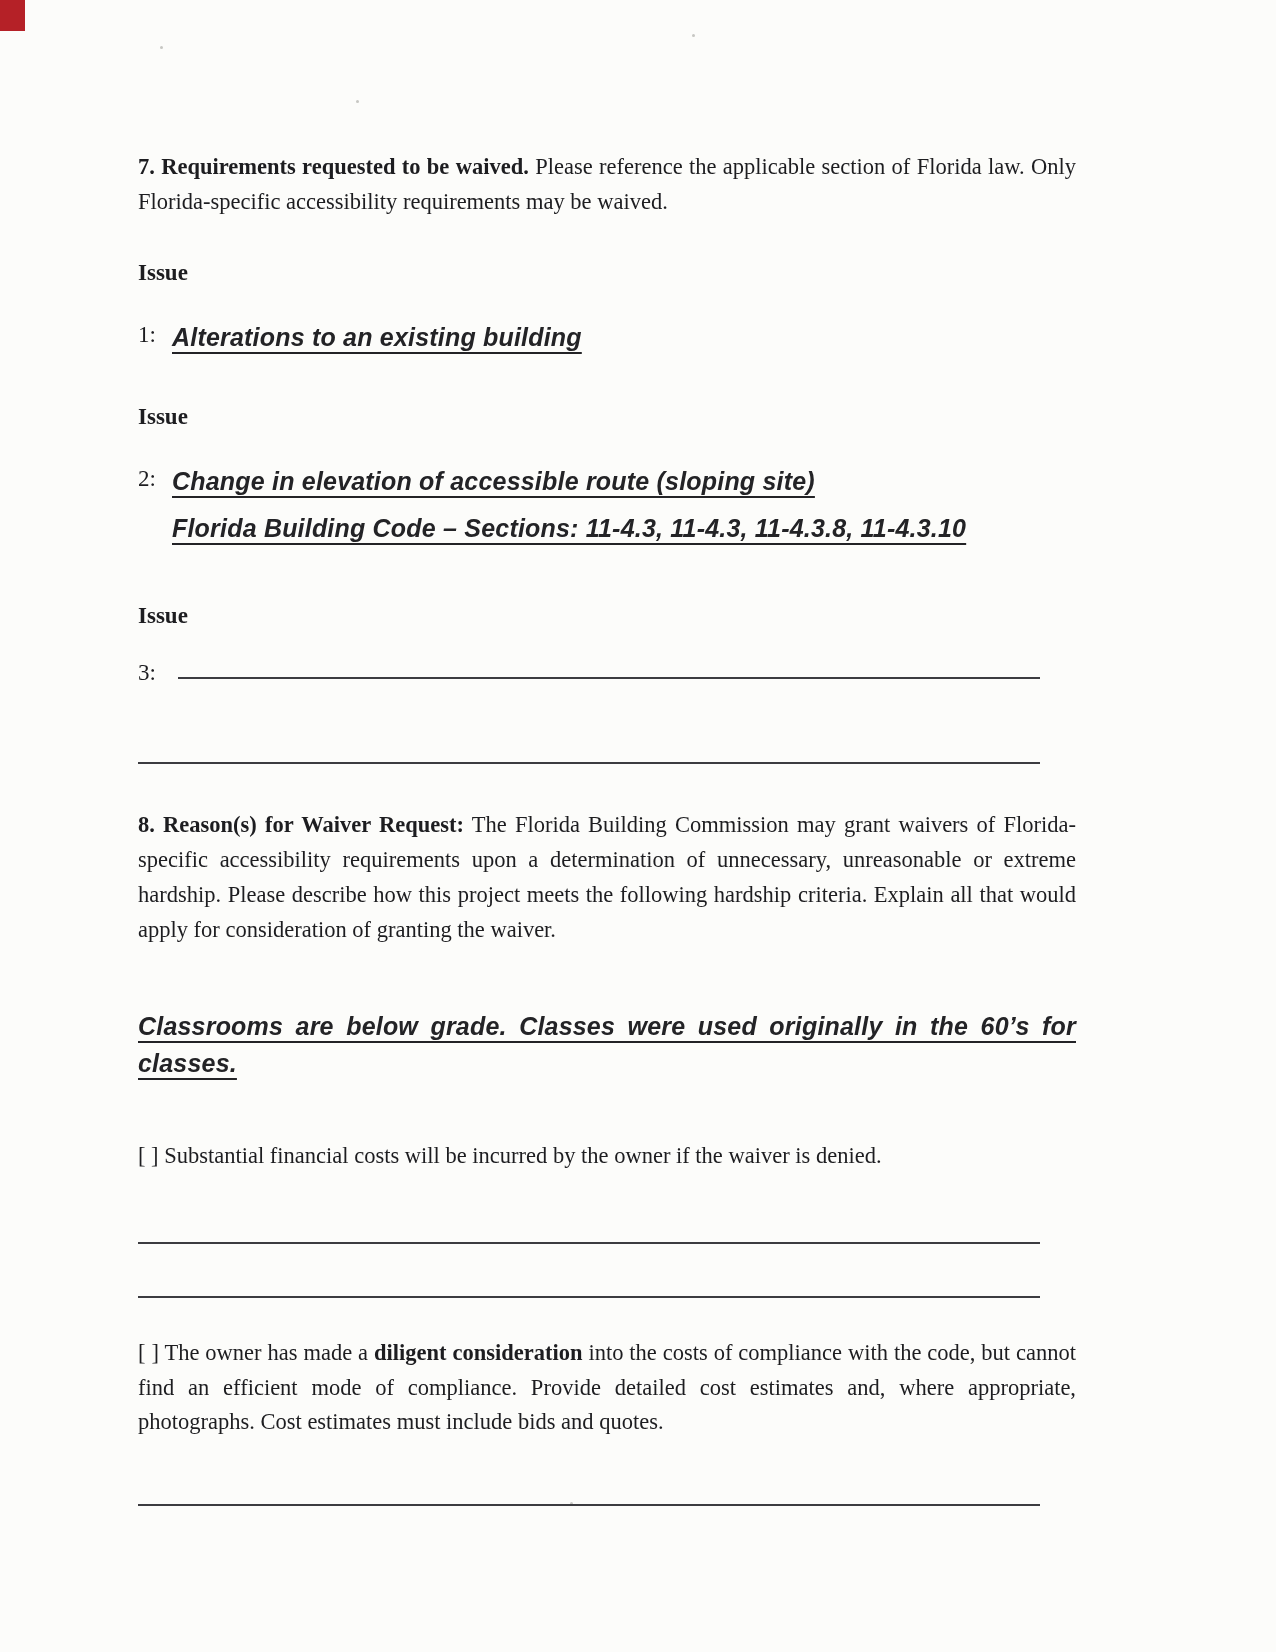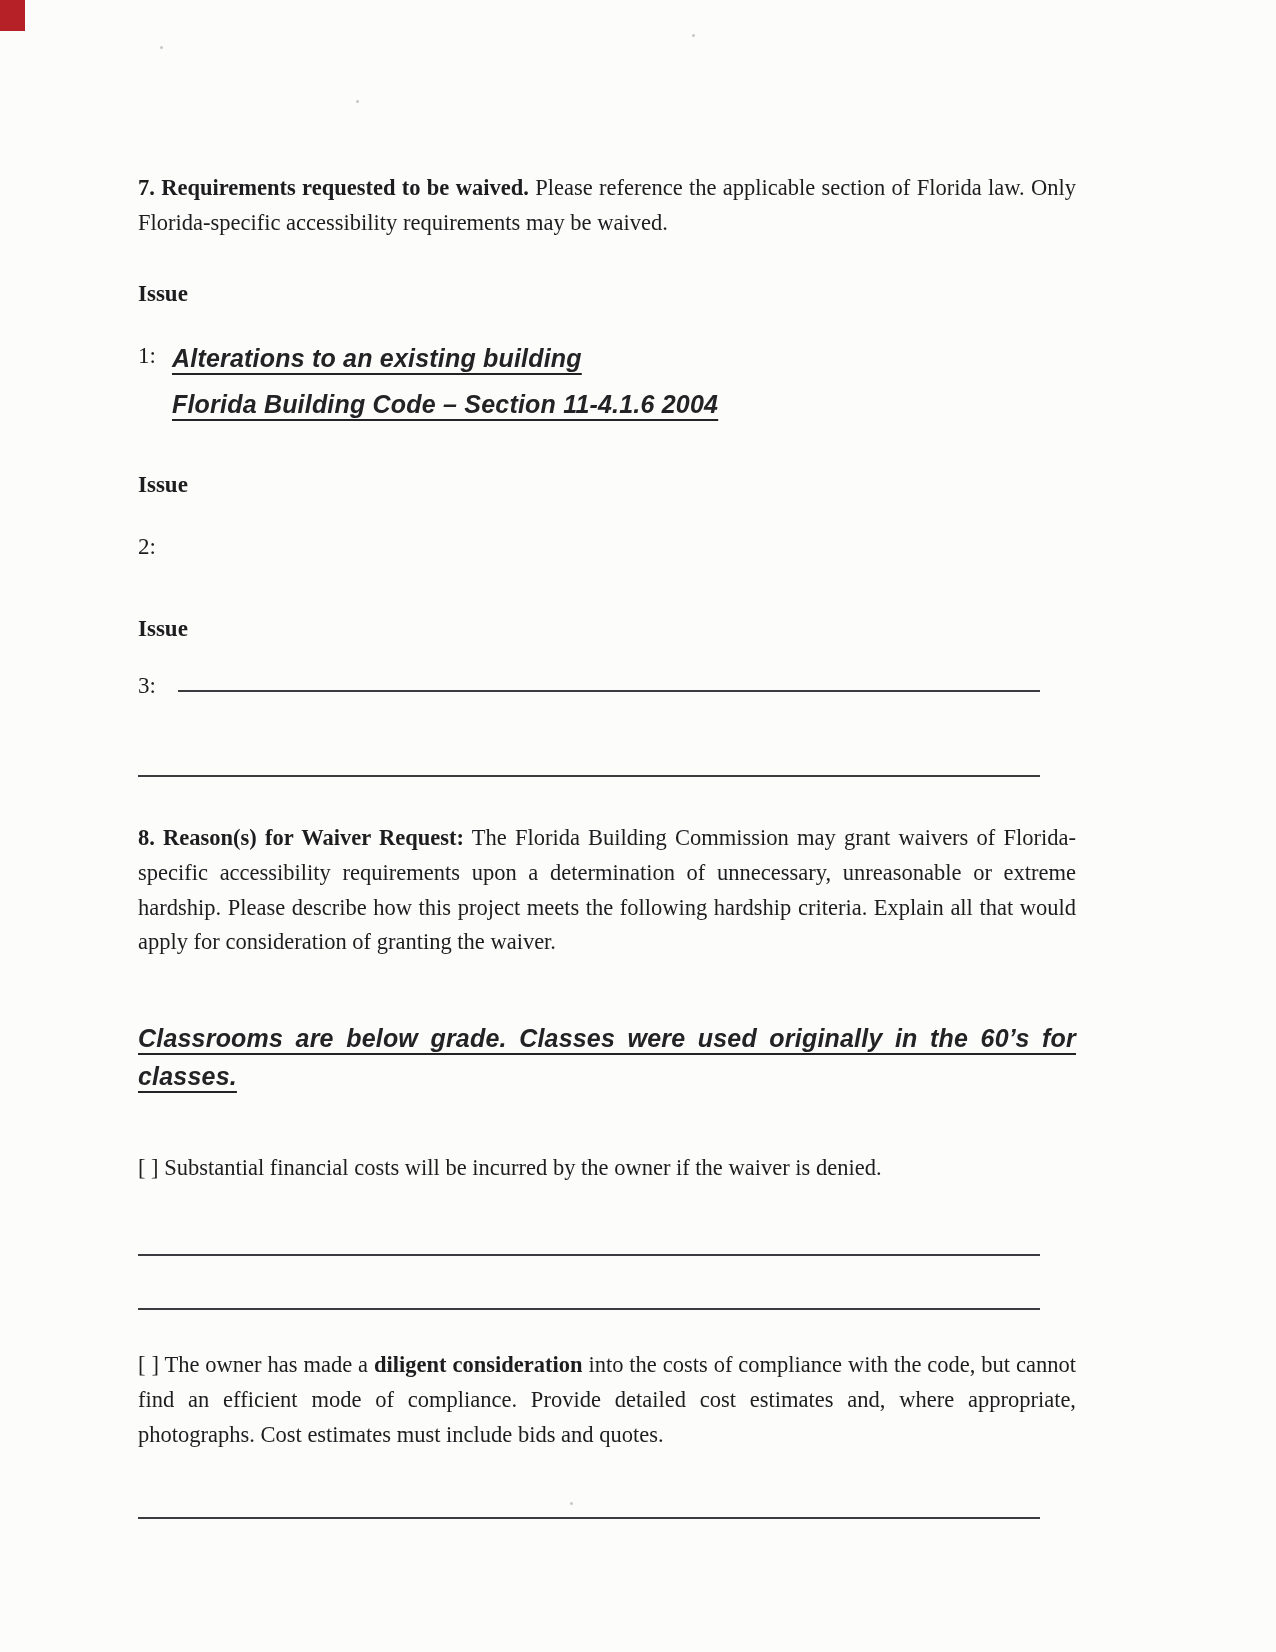--- a/index.html
+++ b/index.html
@@ -33,21 +33,20 @@
   .content {
     position: absolute;
     left: 138px;
     top: 150px;
     width: 938px;
   }
   .para {
     font-size: 22.5px;
     line-height: 1.55;
     text-align: justify;
-    margin-top: 21px;
   }
   .bold { font-weight: bold; }
   .issue-label {
     font-weight: bold;
     font-size: 23px;
     margin-top: 40px;
   }
   .issue-block {
     display: flex;
     margin-top: 33px;
@@ -105,27 +104,30 @@
 
   <div class="content">
 
     <p class="para"><span class="bold">7. Requirements requested to be waived.</span><span> Please reference the applicable section of Florida law.  Only Florida-specific accessibility requirements may be waived.</span></p>
 
     <p class="issue-label">Issue</p>
     <div class="issue-block">
       <span class="issue-num">1:</span>
       <div class="issue-lines">
         <div class="line ans underlined">Alterations to an existing building</div>
-        <div class="line ans underlined">Florida Building Code – Section 11-4.1.6  2004</div>
       </div>
     </div>
 
     <p class="issue-label" style="margin-top:48px;">Issue</p>
     <div class="issue-block">
       <span class="issue-num">2:</span>
+      <div class="issue-lines">
+        <div class="line ans underlined">Change in elevation of accessible route (sloping site)</div>
+        <div class="line ans underlined">Florida Building Code – Sections: 11-4.3, 11-4.3, 11-4.3.8, 11-4.3.10</div>
+      </div>
     </div>
 
     <p class="issue-label" style="margin-top:56px;">Issue</p>
     <div class="issue-block" style="margin-top:28px;">
       <span class="issue-num">3:</span>
       <div class="blank-line issue3-fill"></div>
     </div>
 
     <div class="blank-line full-blank"></div>
 

